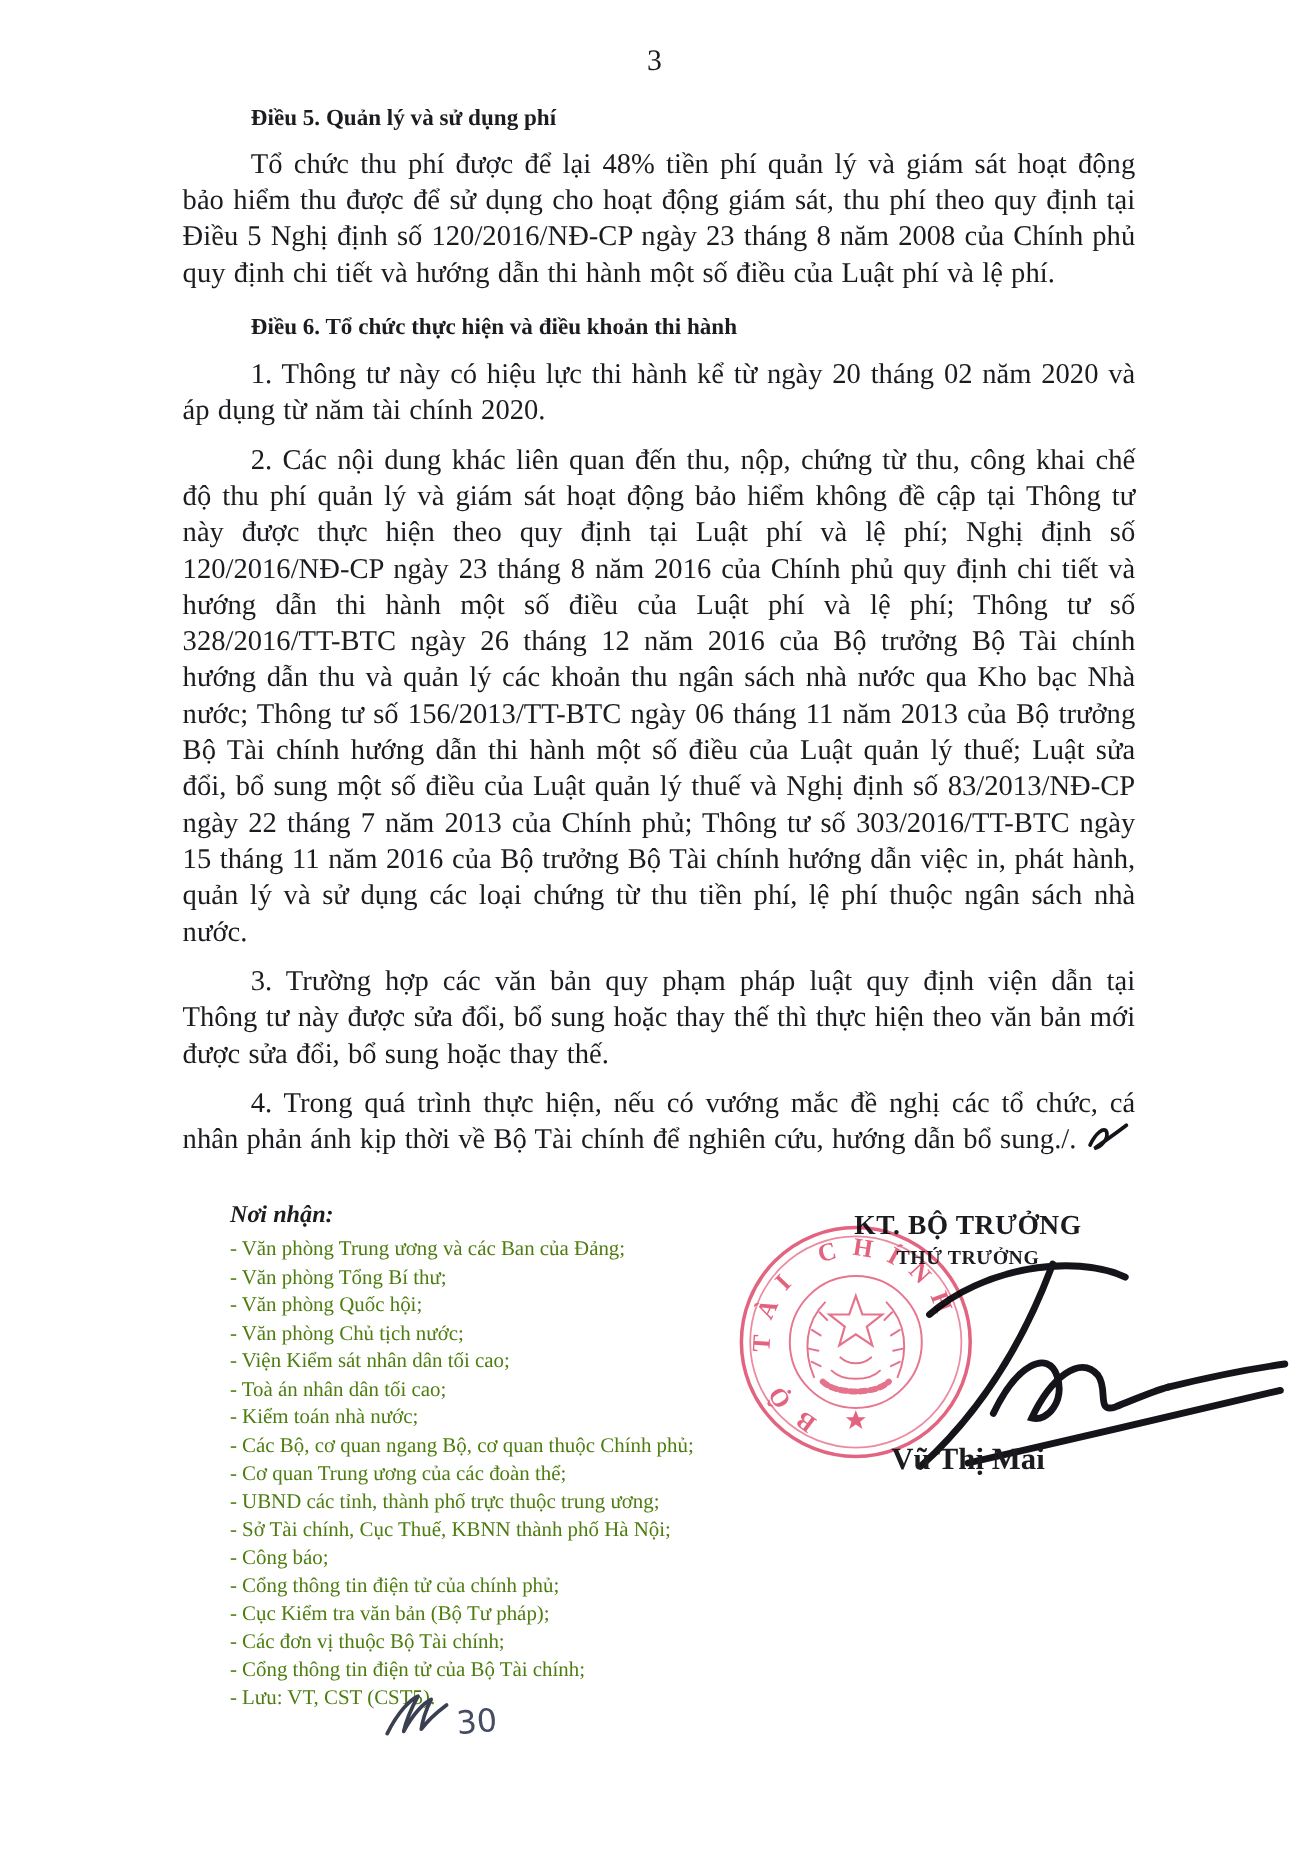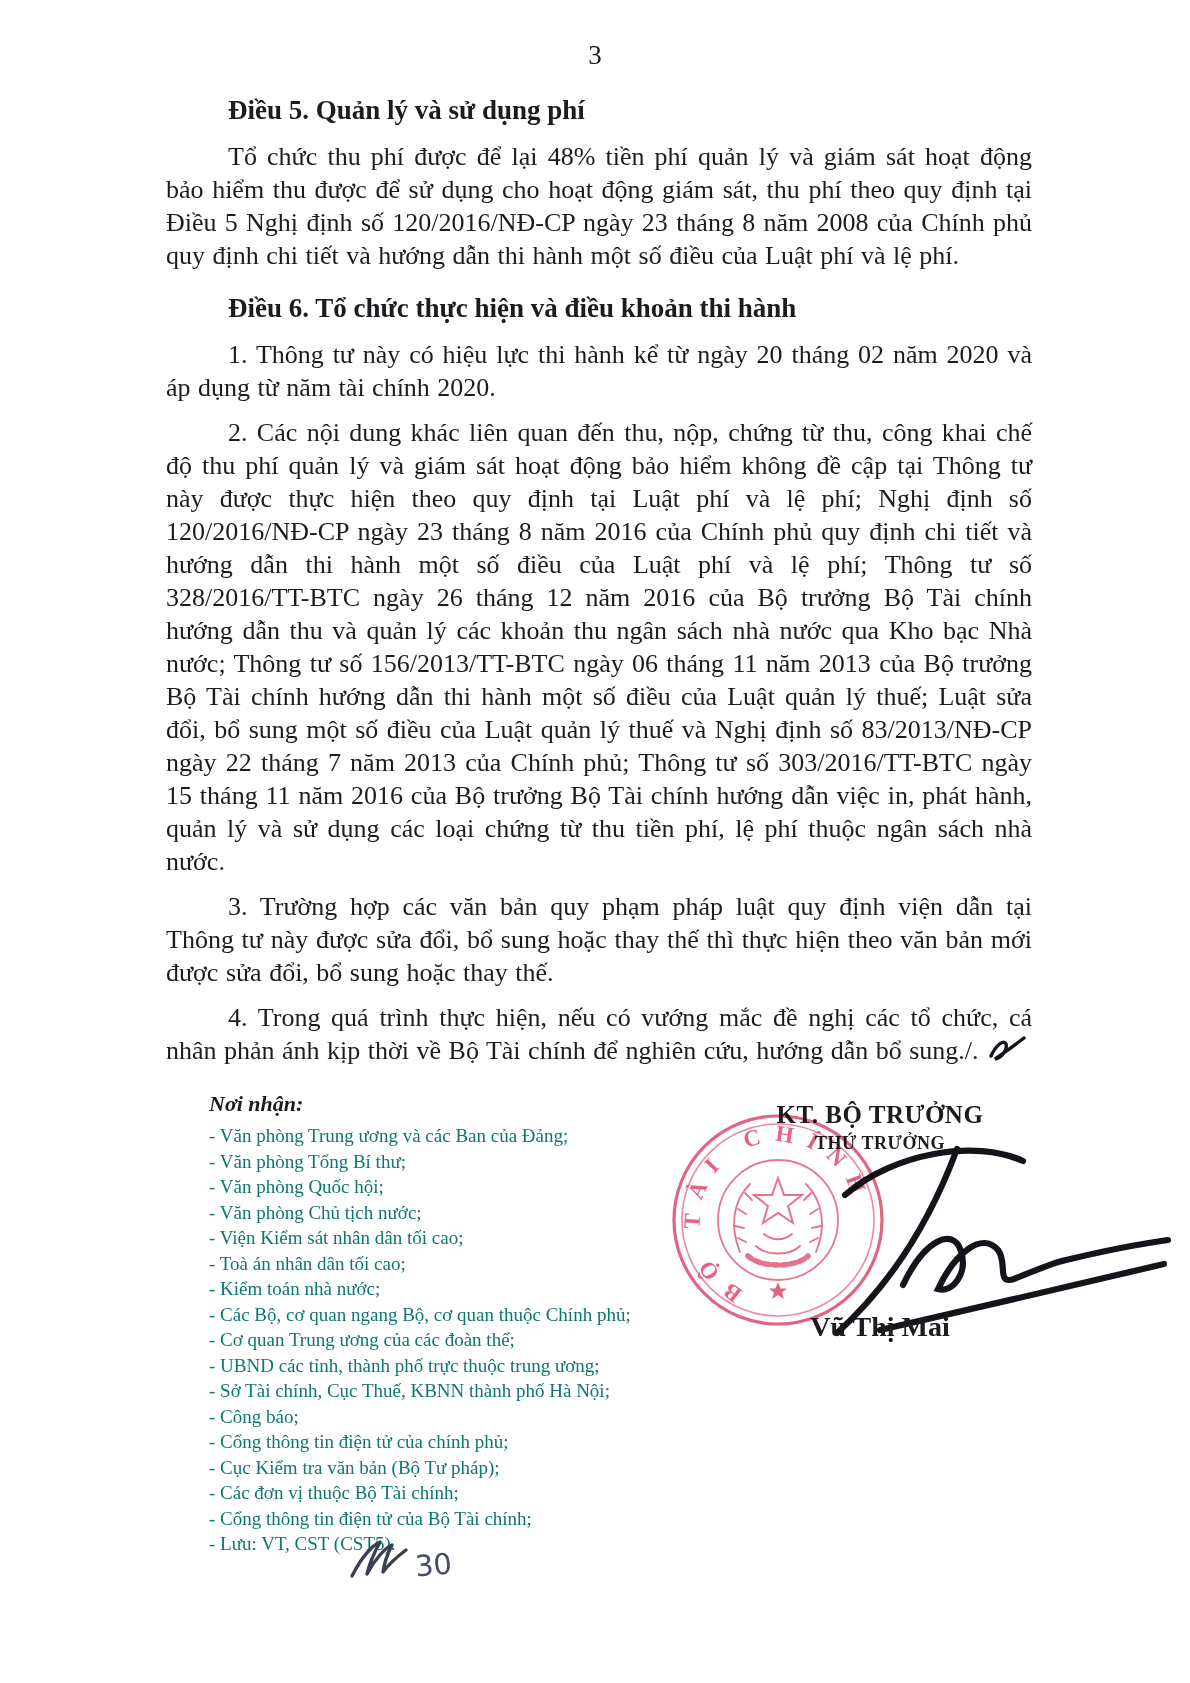--- a/index.html
+++ b/index.html
@@ -13,42 +13,42 @@
     overflow:hidden;
   }
   .page-number {
     position:absolute; top:40px; left:0; width:1190px;
     text-align:center; font-size:27px;
   }
   .doc-body {
     position:absolute; top:94px; left:166px; width:866px;
   }
   .article-heading {
-    font-size:27px; font-weight:bold; line-height:1.25;
+    font-size:21px; font-weight:bold; line-height:1.25;
     margin:20px 0 4px 0; padding-left:62px;
   }
   .article-heading:first-child { margin-top:0; }
   .body-para {
     font-size:26px; line-height:33px;
     text-align:justify; text-indent:62px;
     margin:12px 0 0 0;
     word-spacing:1px;
   }
   .inline-scrawl { display:inline-block; vertical-align:-4px; margin-left:8px; }
 
   .doc-footer {
     position:absolute; top:1085px; left:165px; width:875px; height:560px;
   }
   .recipients { position:absolute; top:6px; left:0; width:480px;margin-left:44px; }
   .noi-nhan-label {
     font-weight:bold; font-style:italic; font-size:22px; margin-bottom:6px;
   }
   .recipients ul { list-style:none; margin:0; padding:0; }
   .recipients li {
-    font-size:19px; line-height:25.5px; color:#0f766e;
+    font-size:19px; line-height:25.5px; color:#4d7c0f;
   }
   .hand-note { position:absolute; top:452px; left:182px; white-space:nowrap; }
   .hand-note .page-note {
     display:inline-block; font-family:"DejaVu Sans",sans-serif;
     font-size:29px; color:#474c62; transform:rotate(-5deg);
     vertical-align:6px; margin-left:4px;
   }
 
   .sign-block {
     position:absolute; top:16px; left:550px; width:330px;

